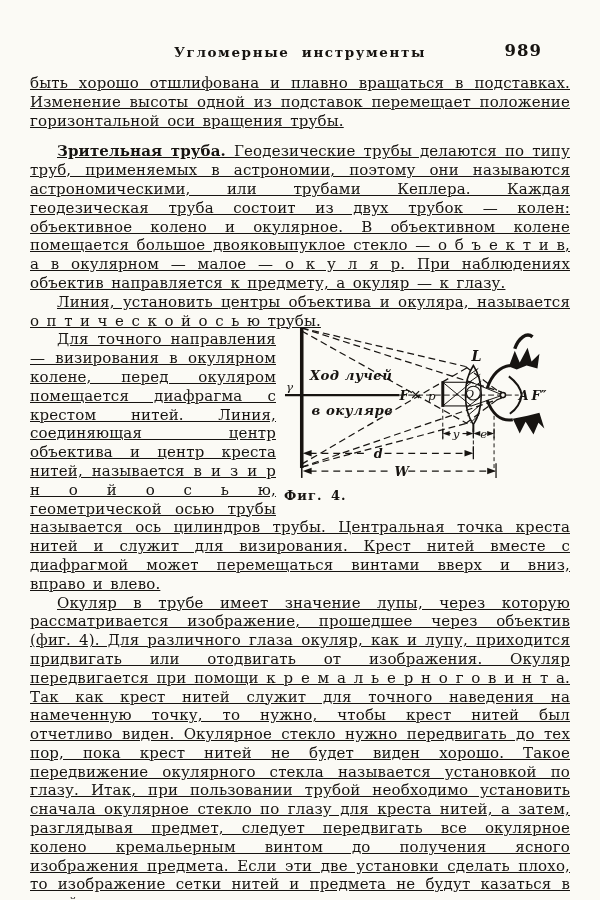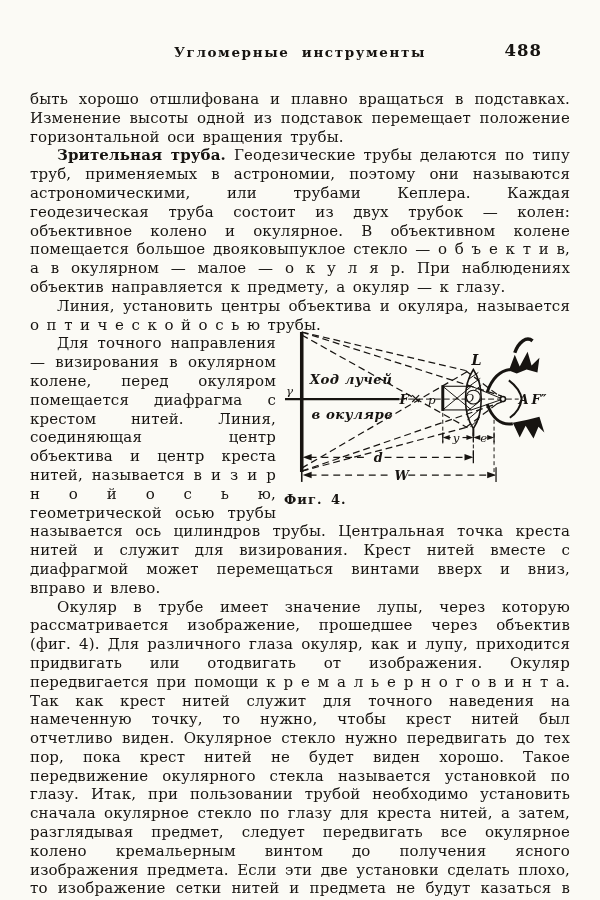--- a/index.html
+++ b/index.html
@@ -9,35 +9,35 @@
     font-family:"DejaVu Serif","Liberation Serif",serif;
     color:#171411;
     -webkit-font-smoothing:antialiased;
   }
   .page{
     position:relative;box-sizing:border-box;
     width:600px;height:900px;
     padding:44px 30px 20px 30px;
     overflow:hidden;
   }
-  .header{position:relative;height:20px;margin-bottom:26px;}
+  .header{position:relative;height:20px;margin-bottom:10px;}
   .running-title{
     position:absolute;left:0;right:0;text-align:center;
     font-weight:bold;font-size:13.5px;letter-spacing:1.6px;word-spacing:6px;
   }
   .page-number{
     position:absolute;right:28px;top:-3px;
     font-weight:bold;font-size:16.5px;letter-spacing:1px;
   }
   p.body{
     margin:0;font-size:15px;line-height:18.8px;
-    text-align:justify;word-spacing:2.5px;letter-spacing:0.15px;
+    text-align:justify;word-spacing:2.5px;letter-spacing:0.15px;text-decoration:underline;
   }
   p.indent{text-indent:27px;}
-  p.gap-before{}
+  p.gap-before{margin-top:12px;}
   .lead{font-weight:bold;}
   .figure{
     float:right;width:286px;
     margin:-14px 0 4px 8px;
   }
   .figure svg{display:block;}
   .fig-caption{
     font-weight:bold;font-size:13px;
     letter-spacing:1px;margin-top:2px;word-spacing:3px;
   }
@@ -48,21 +48,21 @@
   .lbl-s{font-style:italic;font-size:12px;}
   .ray-t{font-style:italic;font-weight:bold;font-size:13.5px;letter-spacing:0.5px;}
 </style>
 </head>
 <body>
 
 <div class="page">
 
   <div class="header">
     <span class="running-title">Угломерные инструменты</span>
-    <span class="page-number">488</span>
+    <span class="page-number">989</span>
   </div>
 
   <p class="body">быть хорошо отшлифована и плавно вращаться в подставках. Изменение высоты одной из подставок перемещает положение горизонтальной оси вращения трубы.</p>
 
   <p class="body indent gap-before"><span class="lead">Зрительная труба.</span> <span>Геодезические трубы делаются по типу труб, применяемых в астрономии, поэтому они называются астрономическими, или трубами Кеплера. Каждая геодезическая труба состоит из двух трубок — колен: объективное колено и окулярное. В объективном колене помещается большое двояковыпуклое стекло — о б ъ е к т и в, а в окулярном — малое — о к у л я р. При наблюдениях объектив направляется к предмету, а окуляр — к глазу.</span></p>
 
   <p class="body indent">Линия, установить центры объектива и окуляра, называется о п т и ч е с к о й  о с ь ю  трубы.</p>
 
   <div class="figure">
     <svg width="286" height="170" viewBox="0 0 290 170">

